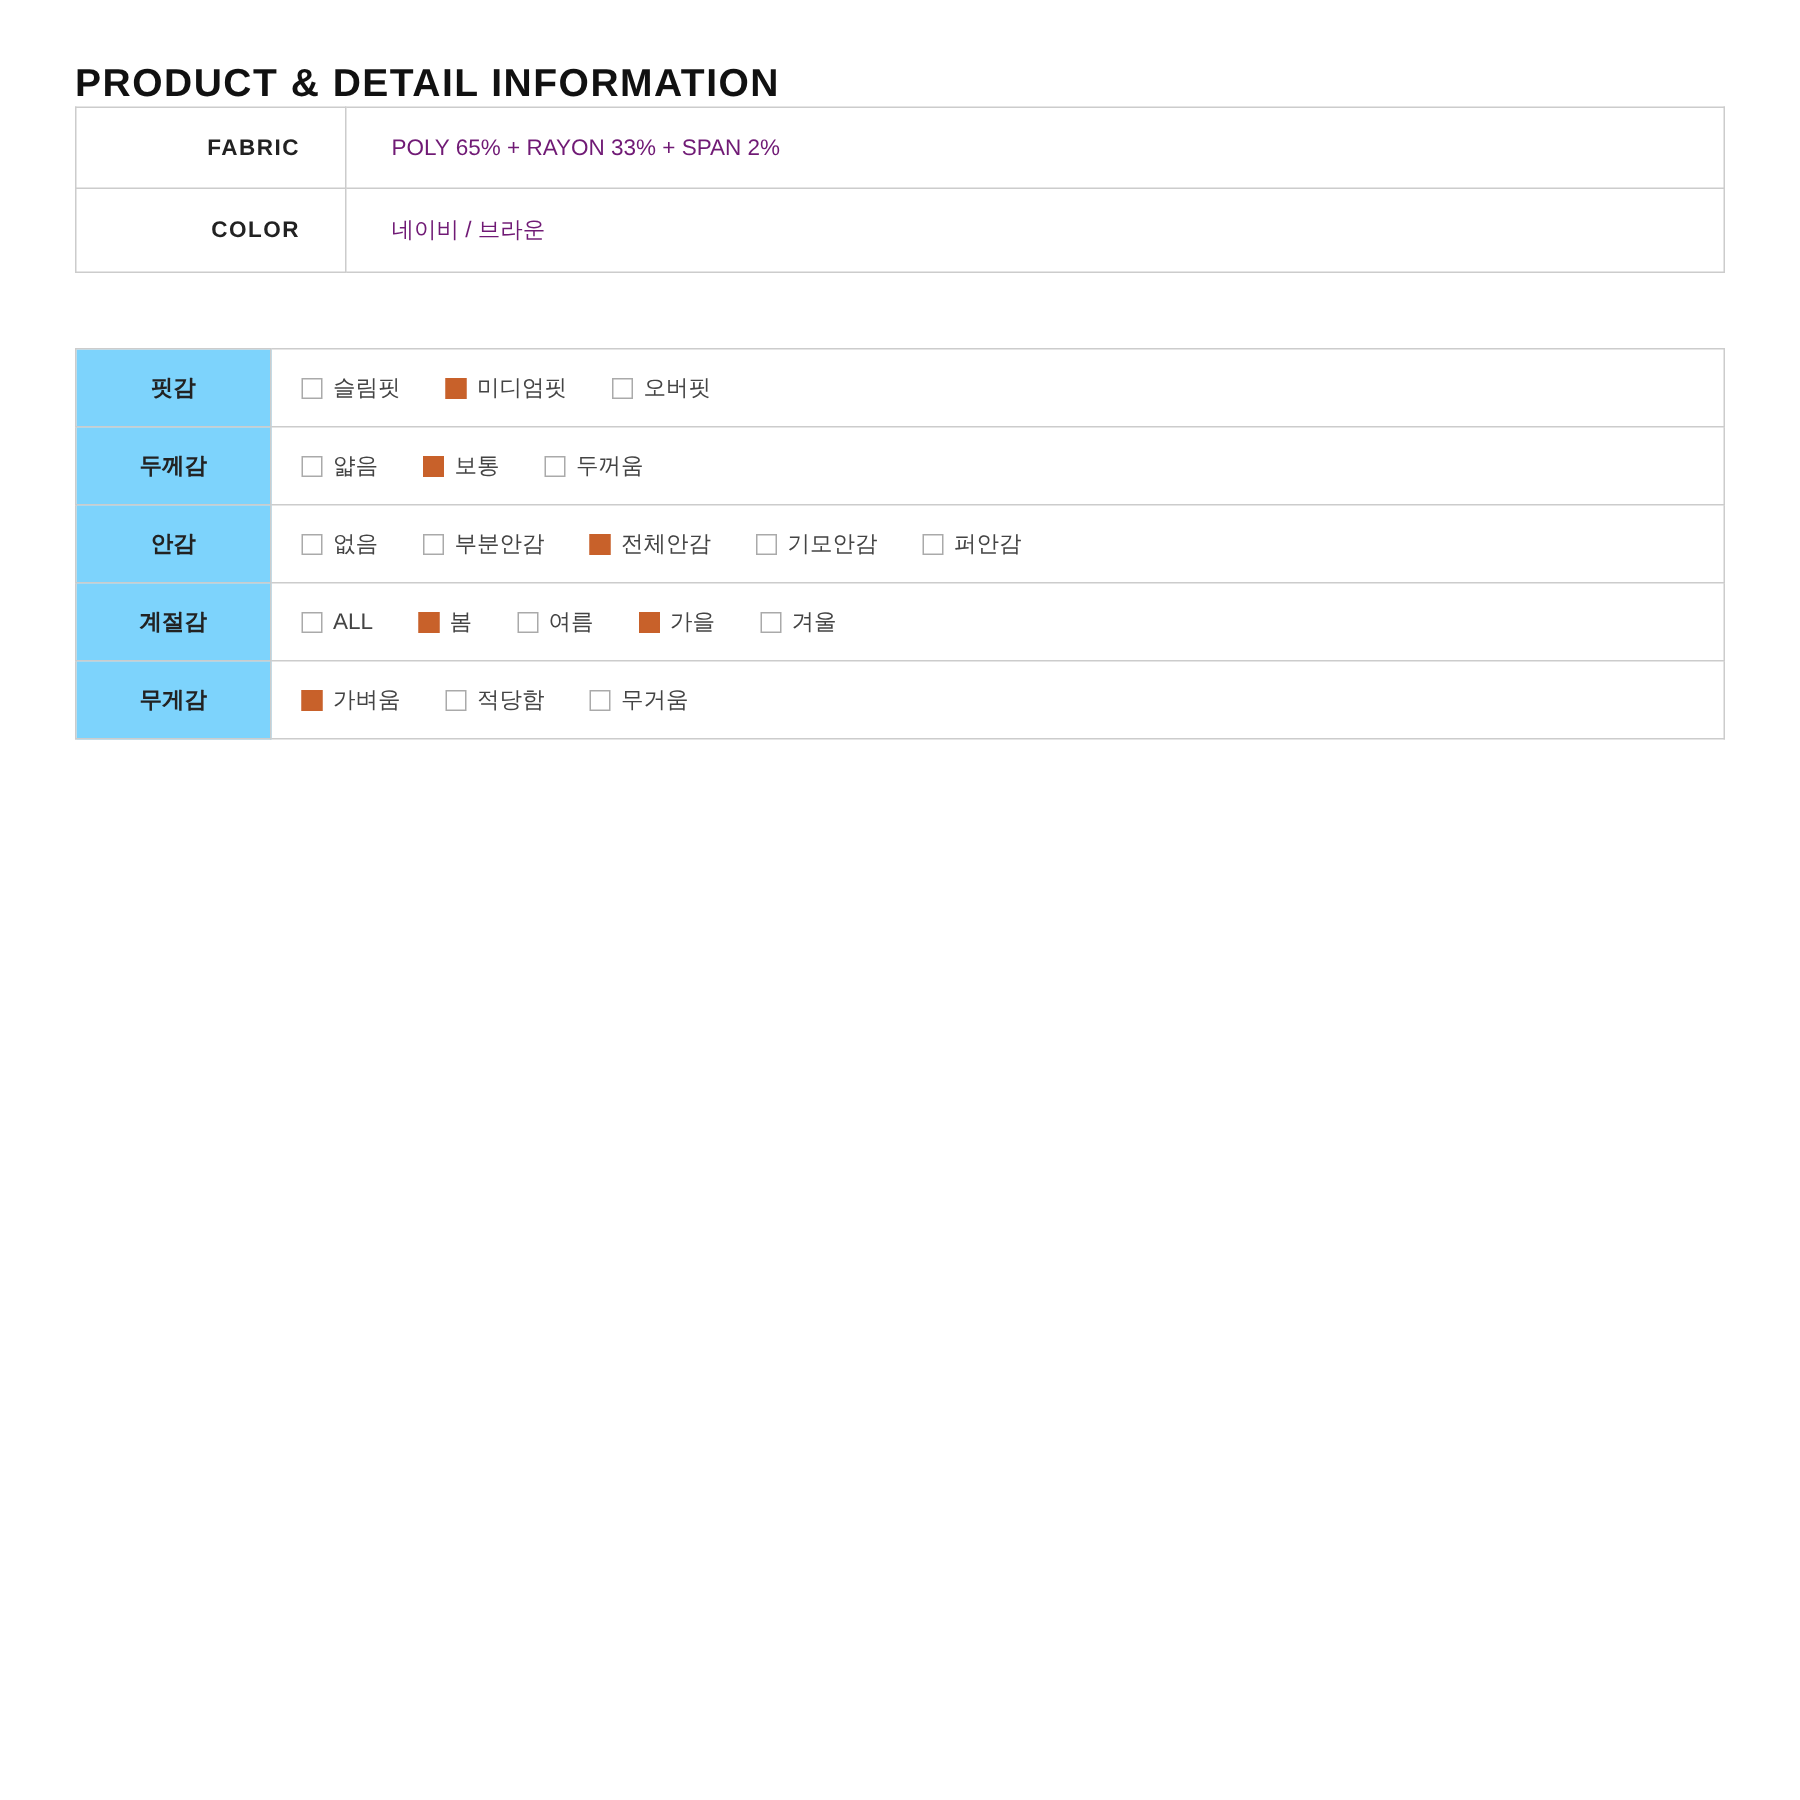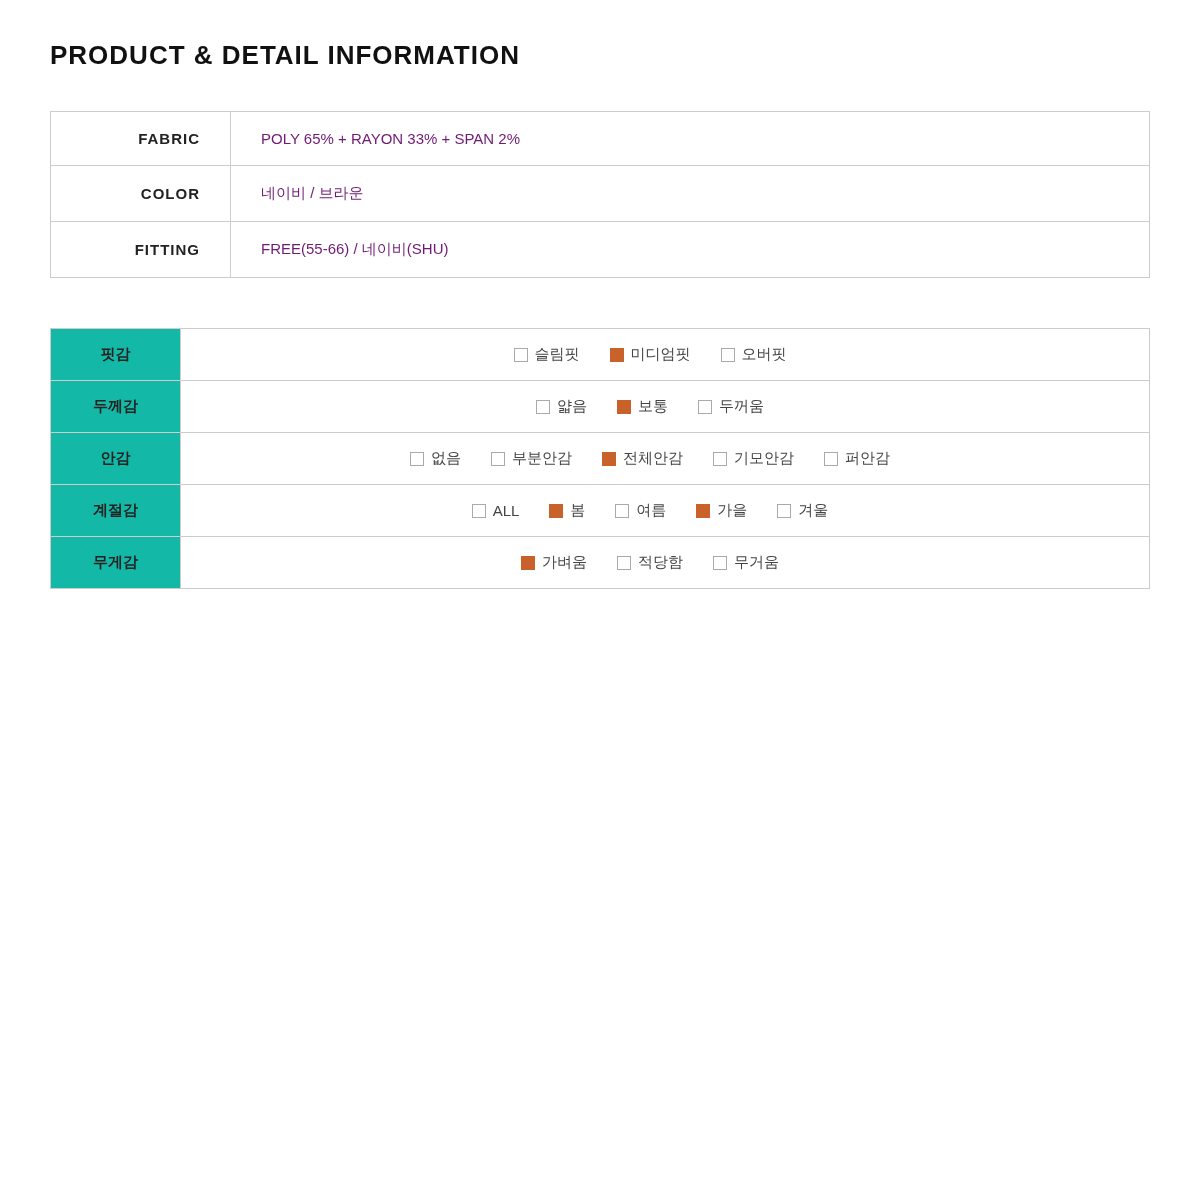--- a/index.html
+++ b/index.html
@@ -8,21 +8,20 @@
       font-family: 'Apple SD Gothic Neo', 'Malgun Gothic', sans-serif;
       padding: 40px 50px;
       width: 1200px;
       min-height: 1200px;
       color: #333;
     }
     .page-title {
       font-size: 26px;
       font-weight: 800;
       letter-spacing: 1px;
-      margin-bottom: 40px;
       color: #111;
     }
     .info-table {
       width: 100%;
       border-collapse: collapse;
       margin-bottom: 50px;
     }
     .info-table td {
       border: 1px solid #ccc;
       padding: 18px 30px;
@@ -48,28 +47,27 @@
       border: 1px solid #ccc;
       padding: 16px 20px;
       font-size: 15px;
       vertical-align: middle;
     }
     .detail-table .row-label {
       font-weight: 700;
       width: 130px;
       text-align: center;
       color: #222;
-      background: #14b8a6;
+      background: #7dd3fc;
     }
     .detail-table .options-cell {
       display: flex;
       align-items: center;
       gap: 0;
       flex-wrap: wrap;
-      justify-content: center;
     }
     .option-item {
       display: flex;
       align-items: center;
       gap: 7px;
       margin-right: 30px;
       font-size: 15px;
       color: #444;
       white-space: nowrap;
     }
@@ -93,24 +91,20 @@
 <table class="info-table">
   <tbody id="info-table-body">
       <tr>
       <td class="label-cell">FABRIC</td>
       <td class="value-cell">POLY 65% + RAYON 33% + SPAN 2%</td>
     </tr>
       <tr>
       <td class="label-cell">COLOR</td>
       <td class="value-cell">네이비 / 브라운</td>
     </tr>
-      <tr>
-      <td class="label-cell">FITTING</td>
-      <td class="value-cell">FREE(55-66) / 네이비(SHU)</td>
-    </tr>
     </tbody>
 </table>
 
 <table class="detail-table">
   <tbody id="detail-table-body">
       <tr>
         <td class="row-label">핏감</td>
         <td>
           <div class="options-cell">
             <div class="option-item">

